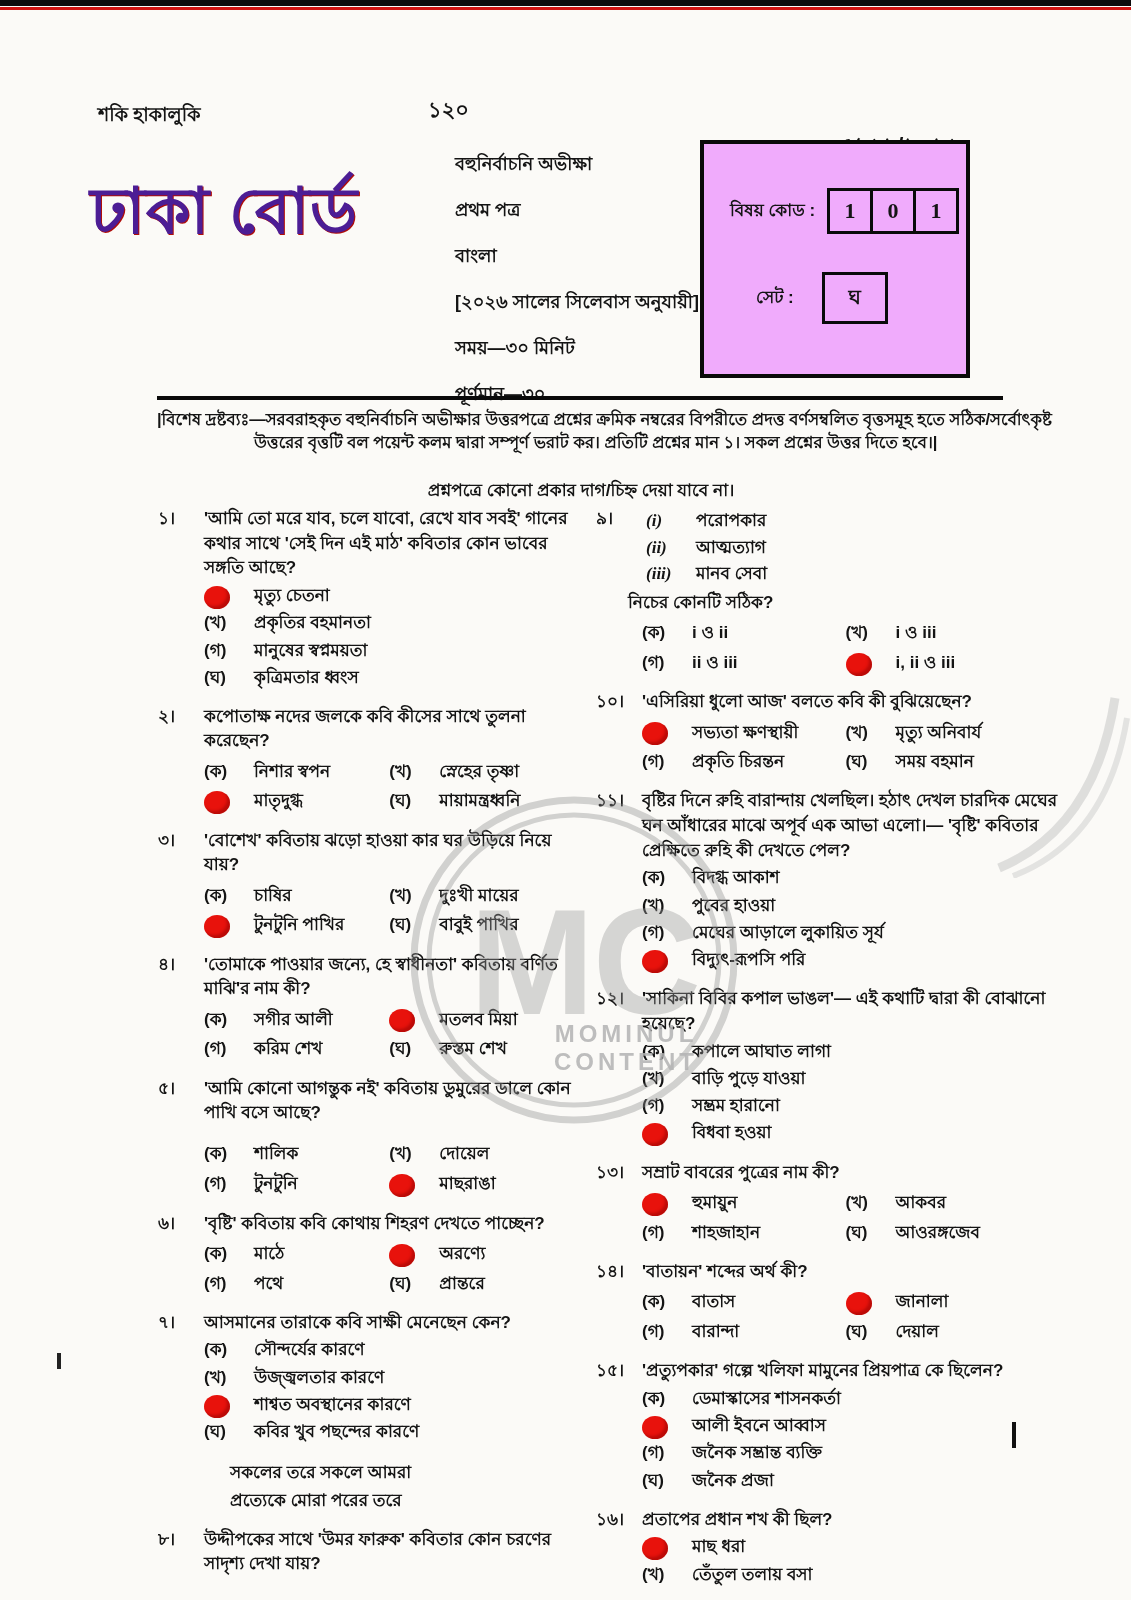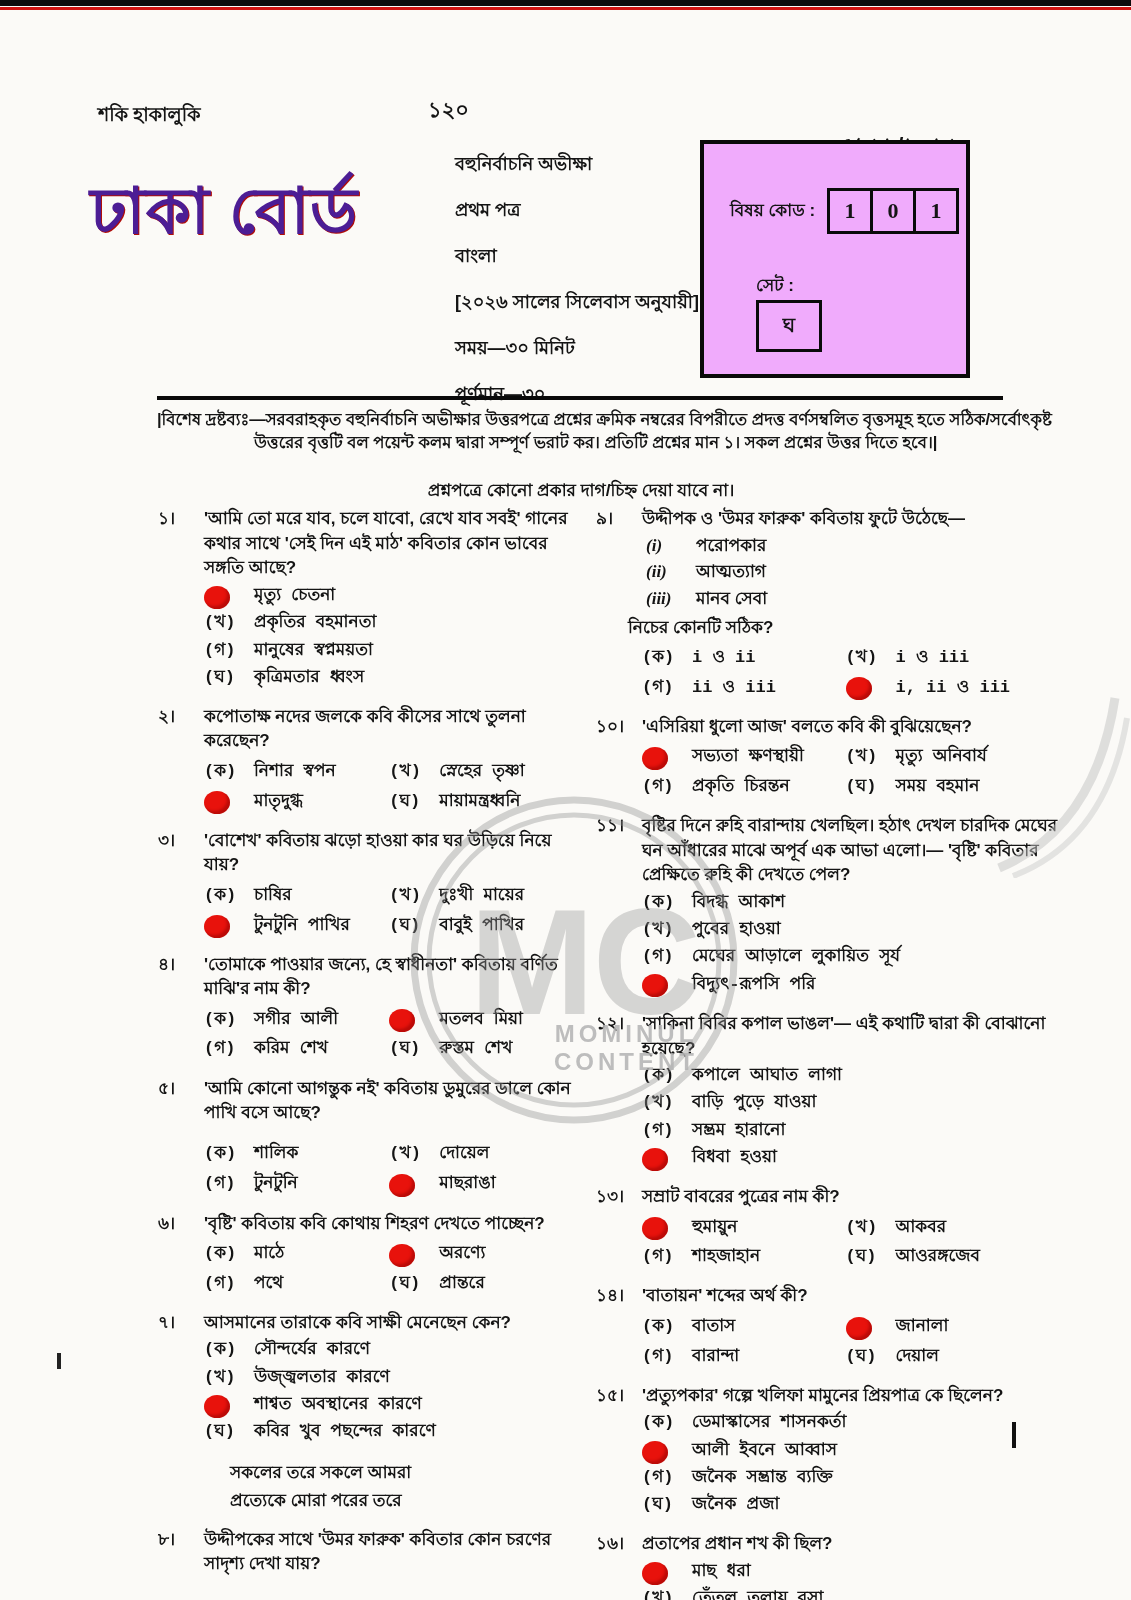--- a/index.html
+++ b/index.html
@@ -19,40 +19,40 @@
                text-shadow:1px 1px 0 #b00d08;letter-spacing:1px;}
   .exam-meta{position:absolute;left:455px;top:150px;display:flex;flex-direction:column;gap:15px;
              font-size:18px;font-weight:bold;}
   .code-box{position:absolute;left:700px;top:140px;width:262px;height:230px;border:4px solid #0a0a0a;background:#f0abfc;}
   .code-row{position:absolute;left:26px;top:44px;display:flex;align-items:center;}
   .code-label{font-size:17px;font-weight:bold;margin-right:12px;}
   .digit-cells{display:flex;border:3px solid #0a0a0a;}
   .digit-cell{width:40px;height:40px;border-right:3px solid #0a0a0a;display:flex;align-items:center;justify-content:center;
               font-family:"Liberation Serif","DejaVu Serif",serif;font-size:22px;font-weight:bold;}
   .digit-cell:last-child{border-right:none;}
-  .set-row{position:absolute;left:52px;top:128px;display:flex;align-items:center;flex-direction:column;}
+  .set-row{position:absolute;left:52px;top:128px;display:flex;align-items:center;}
   .set-label{font-size:17px;font-weight:bold;margin-right:28px;}
   .set-cell{width:60px;height:46px;border:3px solid #0a0a0a;display:flex;align-items:center;justify-content:center;
             font-size:20px;font-weight:bold;}
 
   .divider{position:absolute;left:157px;top:396px;width:846px;height:4px;background:#0a0a0a;}
   .instructions{position:absolute;left:157px;top:408px;width:848px;font-size:16.5px;font-weight:bold;line-height:1.42;
                 padding-left:97px;text-indent:-97px;}
   .no-marks{position:absolute;left:157px;top:477px;width:848px;text-align:center;font-size:17px;font-weight:bold;}
 
   
   .qcol{position:absolute;top:507px;font-size:17px;font-weight:bold;line-height:1.45;}
   #col-left{left:158px;width:432px;}
   #col-right{left:596px;width:470px;}
   .q{display:flex;margin-bottom:12px;}
   .q-no{width:46px;flex:none;}
   .q-body{flex:1;}
   .opts{margin-top:3px;}
   .opts.grid{display:grid;grid-template-columns:48% 52%;}
-  .opt{display:flex;align-items:flex-end;margin:2.5px 0;font-family:Liberation Mono, monospace;}
+  .opt{display:flex;align-items:center;margin:2.5px 0;}
   .opt-letter{flex:none;width:50px;}
   .opt-text{flex:1;}
   .dot{flex:none;width:26px;height:23px;border-radius:50%;background:#e8120c;margin:2px 24px 0 0;
        box-shadow:inset -3px -3px 3px rgba(130,0,0,.45);}
   .stmt{display:flex;margin:2px 0 2px 4px;}
   .stmt-no{flex:none;width:50px;font-style:italic;font-family:"Liberation Serif","DejaVu Serif",serif;font-weight:bold;}
   .followup{margin:4px 0 2px -14px;}
   .note-block{margin:4px 0 12px 16px;}
   .stanza-block{margin:2px 0 14px 72px;line-height:1.6;}
 
@@ -280,21 +280,20 @@
       <div class="q-no">৮।</div>
       <div class="q-body">
         <div class="q-text">উদ্দীপকের সাথে 'উমর ফারুক' কবিতার কোন চরণের সাদৃশ্য দেখা যায়?</div>
       </div>
     </div>
   </div>
 <div id="col-right" class="qcol">
     <div class="q">
       <div class="q-no">৯।</div>
       <div class="q-body">
-        <div class="q-text">উদ্দীপক ও 'উমর ফারুক' কবিতায় ফুটে উঠেছে—</div>
         <div class="stmt">
           <span class="stmt-no">(i)</span>
           <span class="stmt-text">পরোপকার</span>
         </div>
         <div class="stmt">
           <span class="stmt-no">(ii)</span>
           <span class="stmt-text">আত্মত্যাগ</span>
         </div>
         <div class="stmt">
           <span class="stmt-no">(iii)</span>

